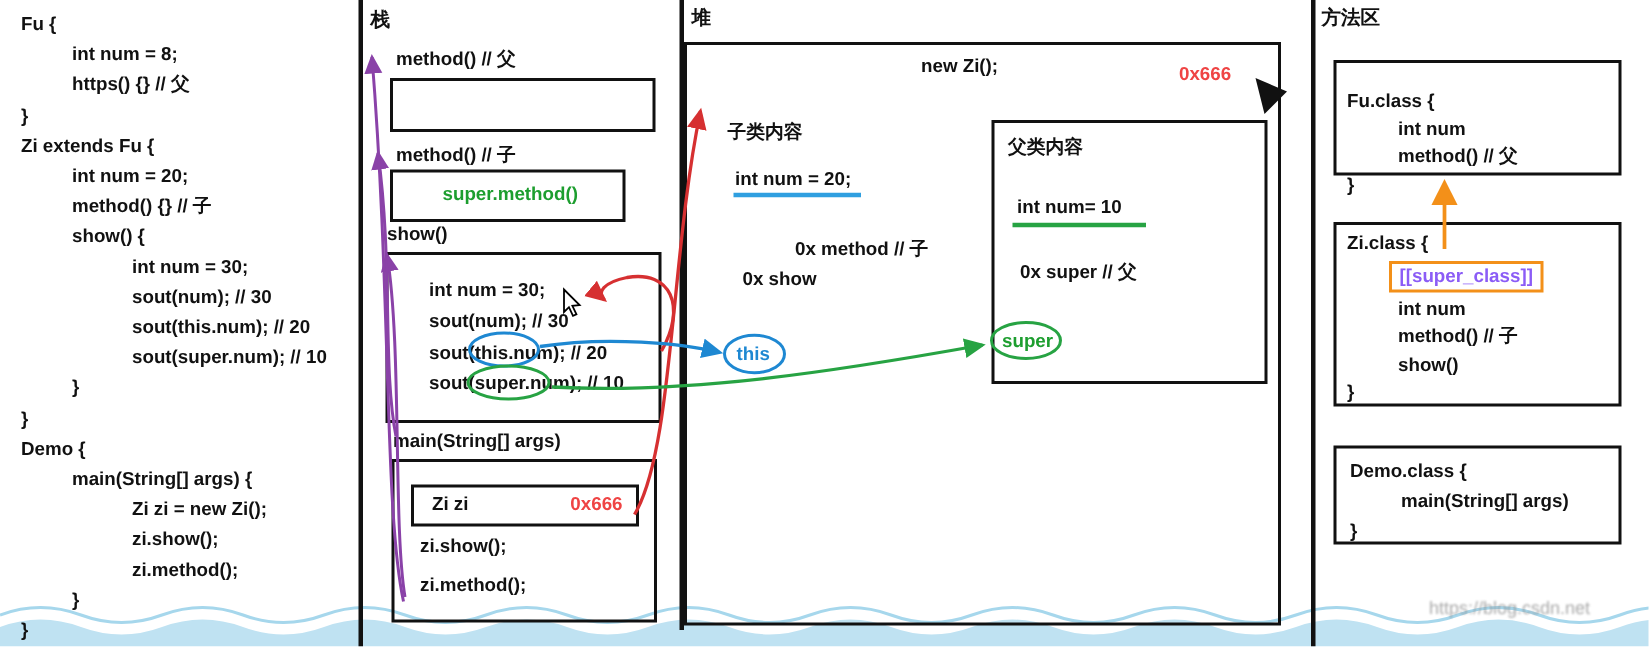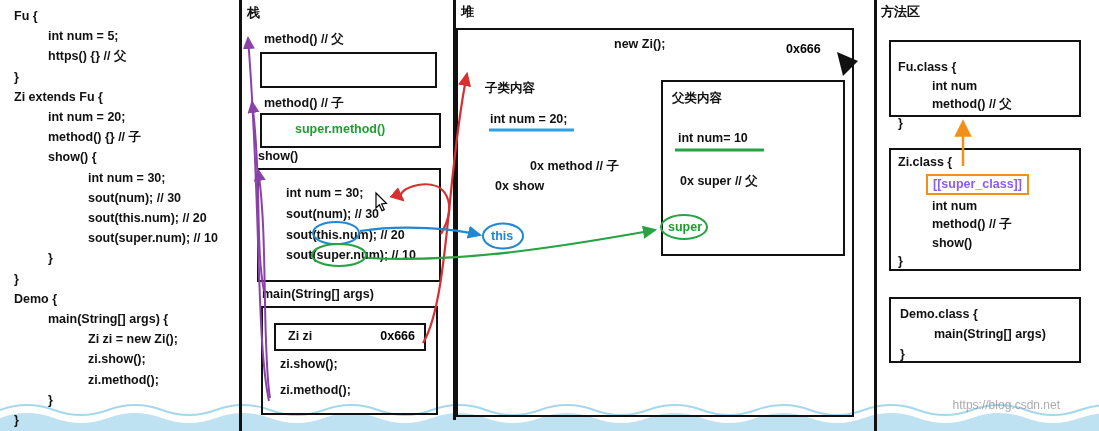--- a/index.html
+++ b/index.html
@@ -12,21 +12,21 @@
   .abs { position:absolute; }
   .t { position:absolute; white-space:nowrap; }
   .box { position:absolute; border:2px solid #111; background:transparent; }
   .box-thick { position:absolute; border:2.5px solid #111; background:transparent; }
   .vline { position:absolute; background:#111; width:3px; top:0; }
   .code-panel .cl { line-height:20.2px; white-space:pre; }
   .i0 { padding-left:2px; }
   .i1 { padding-left:36px; }
   .i2 { padding-left:76px; }
   .green-text { color:#1d9e2f; }
-  .red-text { color:#000000; }
+  .red-text { color:#ef4444; }
   .blue-text { color:#1e88d2; }
   .section-title { font-size:13px; }
   .ma-box { position:absolute; border:2px solid #111; background:#fff; }
   .ma-line { line-height:18.5px; white-space:nowrap; }
   .ma-member { padding-left:34px; }
   .super-ref {
     display:inline-block; margin:2px 0 2px 28px; padding:0 5px;
     border:2px solid #f39019; color:#8b5cf6; line-height:17px;
   }
   .watermark {
@@ -39,21 +39,21 @@
 </head>
 <body>
 
 <svg class="layer" width="1099" height="431">
   <path d="M0,418 q27,-10 54,0 t54,0 t54,0 t54,0 t54,0 t54,0 t54,0 t54,0 t54,0 t54,0 t54,0 t54,0 t54,0 t54,0 t54,0 t54,0 t54,0 t54,0 t54,0 t54,0 t54,0 V431 H0 Z" fill="#bfe2f2"></path>
   <path d="M0,410 q27,-10 54,0 t54,0 t54,0 t54,0 t54,0 t54,0 t54,0 t54,0 t54,0 t54,0 t54,0 t54,0 t54,0 t54,0 t54,0 t54,0 t54,0 t54,0 t54,0 t54,0 t54,0" fill="none" stroke="#a6d7ec" stroke-width="2"></path>
 </svg>
 
 <div class="abs code-panel" style="left:12px; top:6px; width:226px;">
   <div class="cl i0">Fu {</div>
-  <div class="cl i1">int num = 5;</div>
+  <div class="cl i1">int num = 8;</div>
   <div class="cl i1">https() {} // 父</div>
   <div class="cl i0">}</div>
   <div class="cl i0">Zi extends Fu {</div>
   <div class="cl i1">int num = 20;</div>
   <div class="cl i1">method() {} // 子</div>
   <div class="cl i1">show() {</div>
   <div class="cl i2">int num = 30;</div>
   <div class="cl i2">sout(num); // 30</div>
   <div class="cl i2">sout(this.num); // 20</div>
   <div class="cl i2">sout(super.num); // 10</div>
@@ -71,21 +71,21 @@
 <div class="vline" style="left:239px; height:431px;"></div>
 <div class="vline" style="left:453px; height:420px;"></div>
 <div class="vline" style="left:874px; height:431px;"></div>
 
 <div class="t section-title" style="left:247px; top:4px;">栈</div>
 
 <div class="t" style="left:264px; top:31px;">method() // 父</div>
 <div class="box" style="left:260px; top:52px; width:177px; height:36px;"></div>
 
 <div class="t" style="left:264px; top:95px;">method() // 子</div>
-<div class="box" style="left:260px; top:113px; width:181px; height:35px;">
+<div class="box" style="left:260px; top:113px; width:157px; height:35px;">
   <div class="green-text" style="padding:7px 0 0 33px;">super.method()</div>
 </div>
 
 <div class="t" style="left:258px; top:149px;">show()</div>
 <div class="box" style="left:257px; top:168px; width:184px; height:114px;">
   <div style="padding:13px 0 0 27px; line-height:20.8px; white-space:nowrap;">
     <div>int num = 30;</div>
     <div>sout(num); // 30</div>
     <div>sout(this.num); // 20</div>
     <div>sout(super.num); // 10</div>

